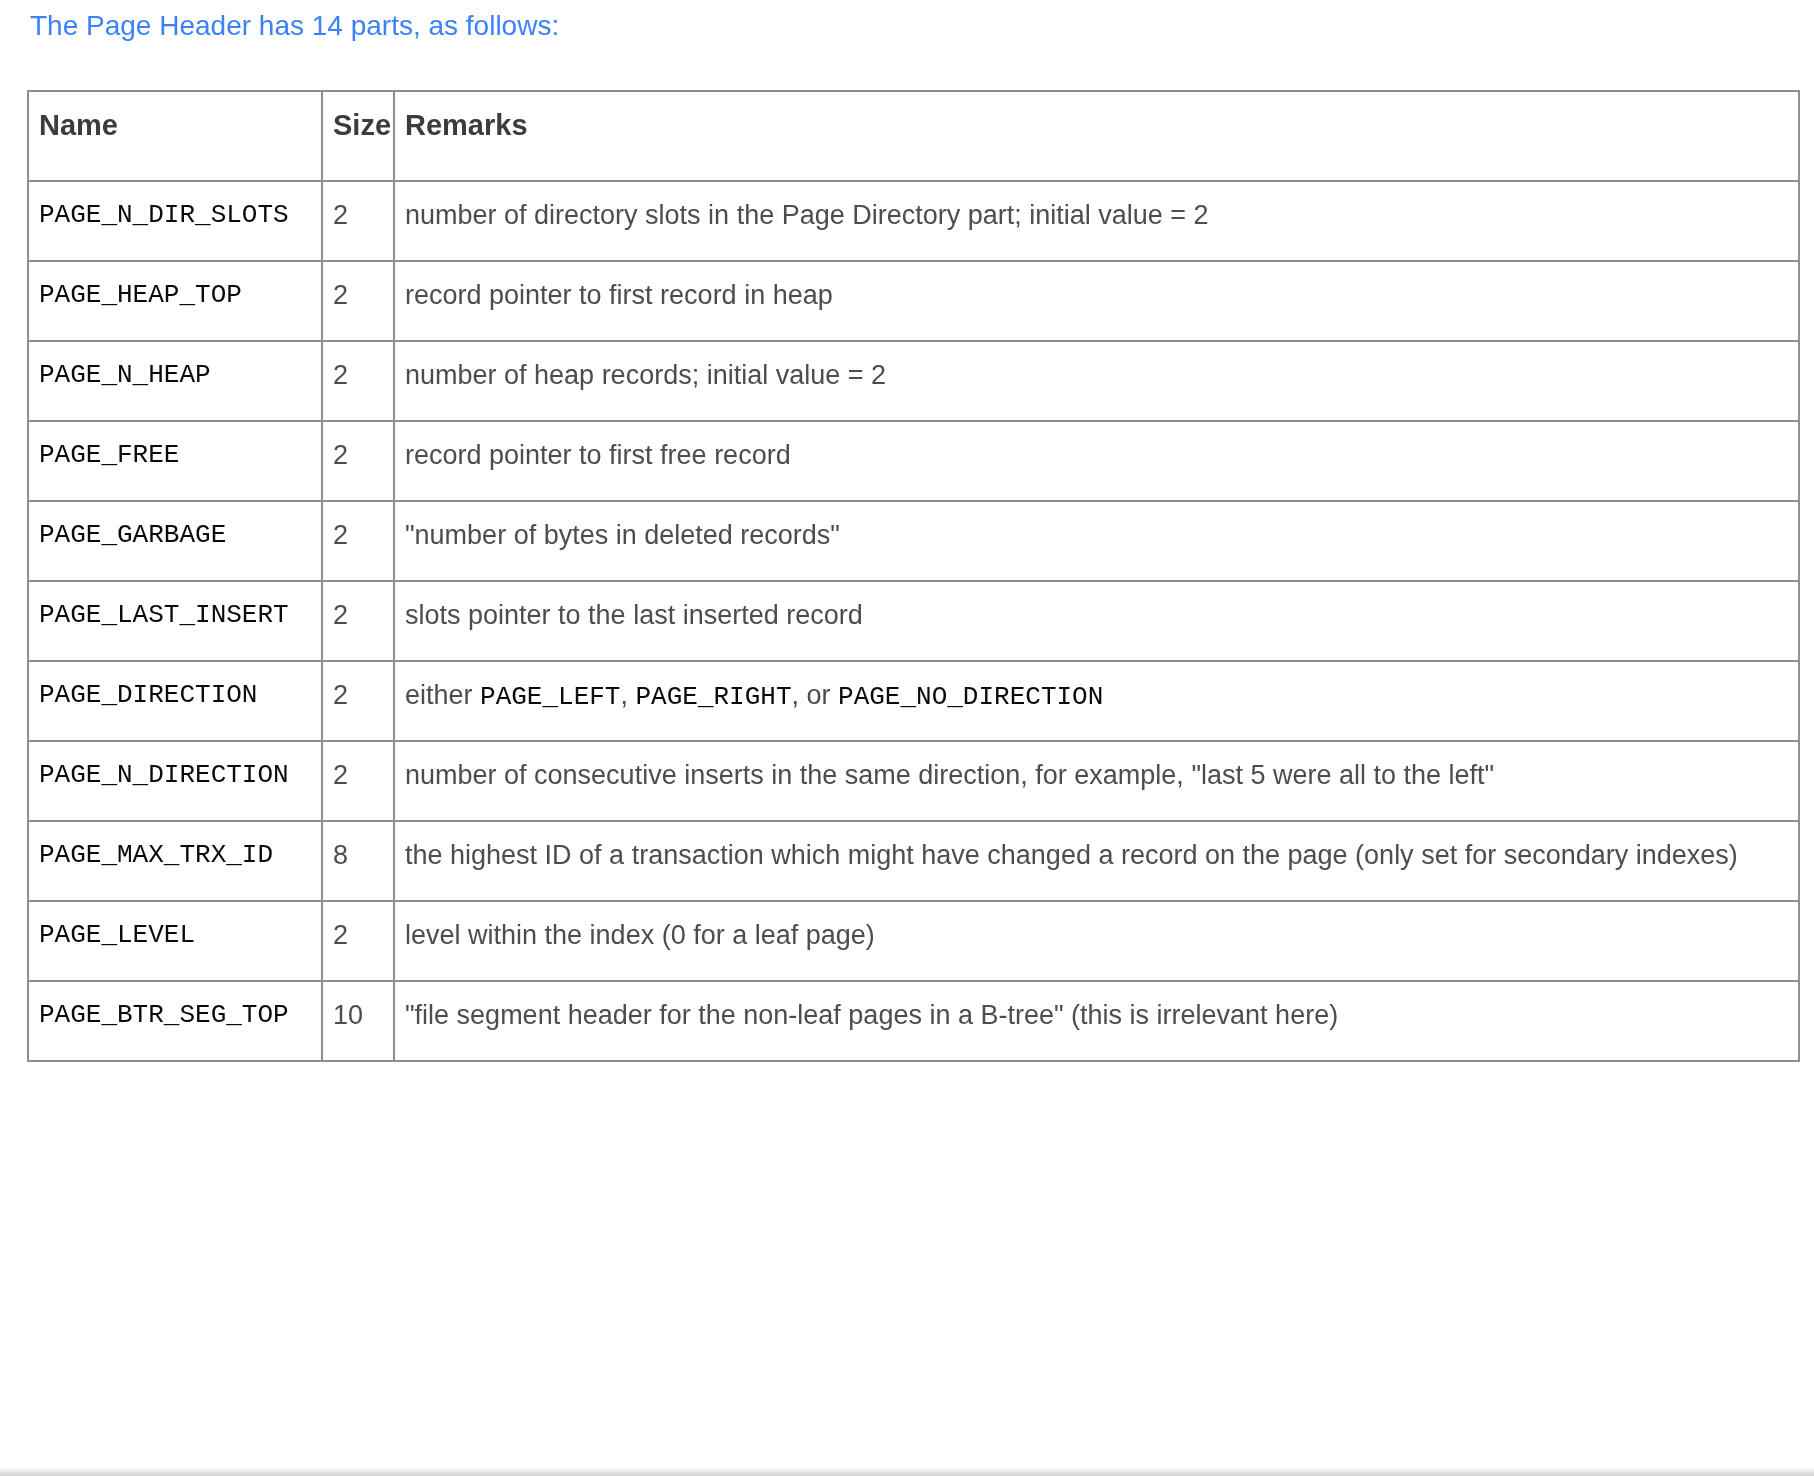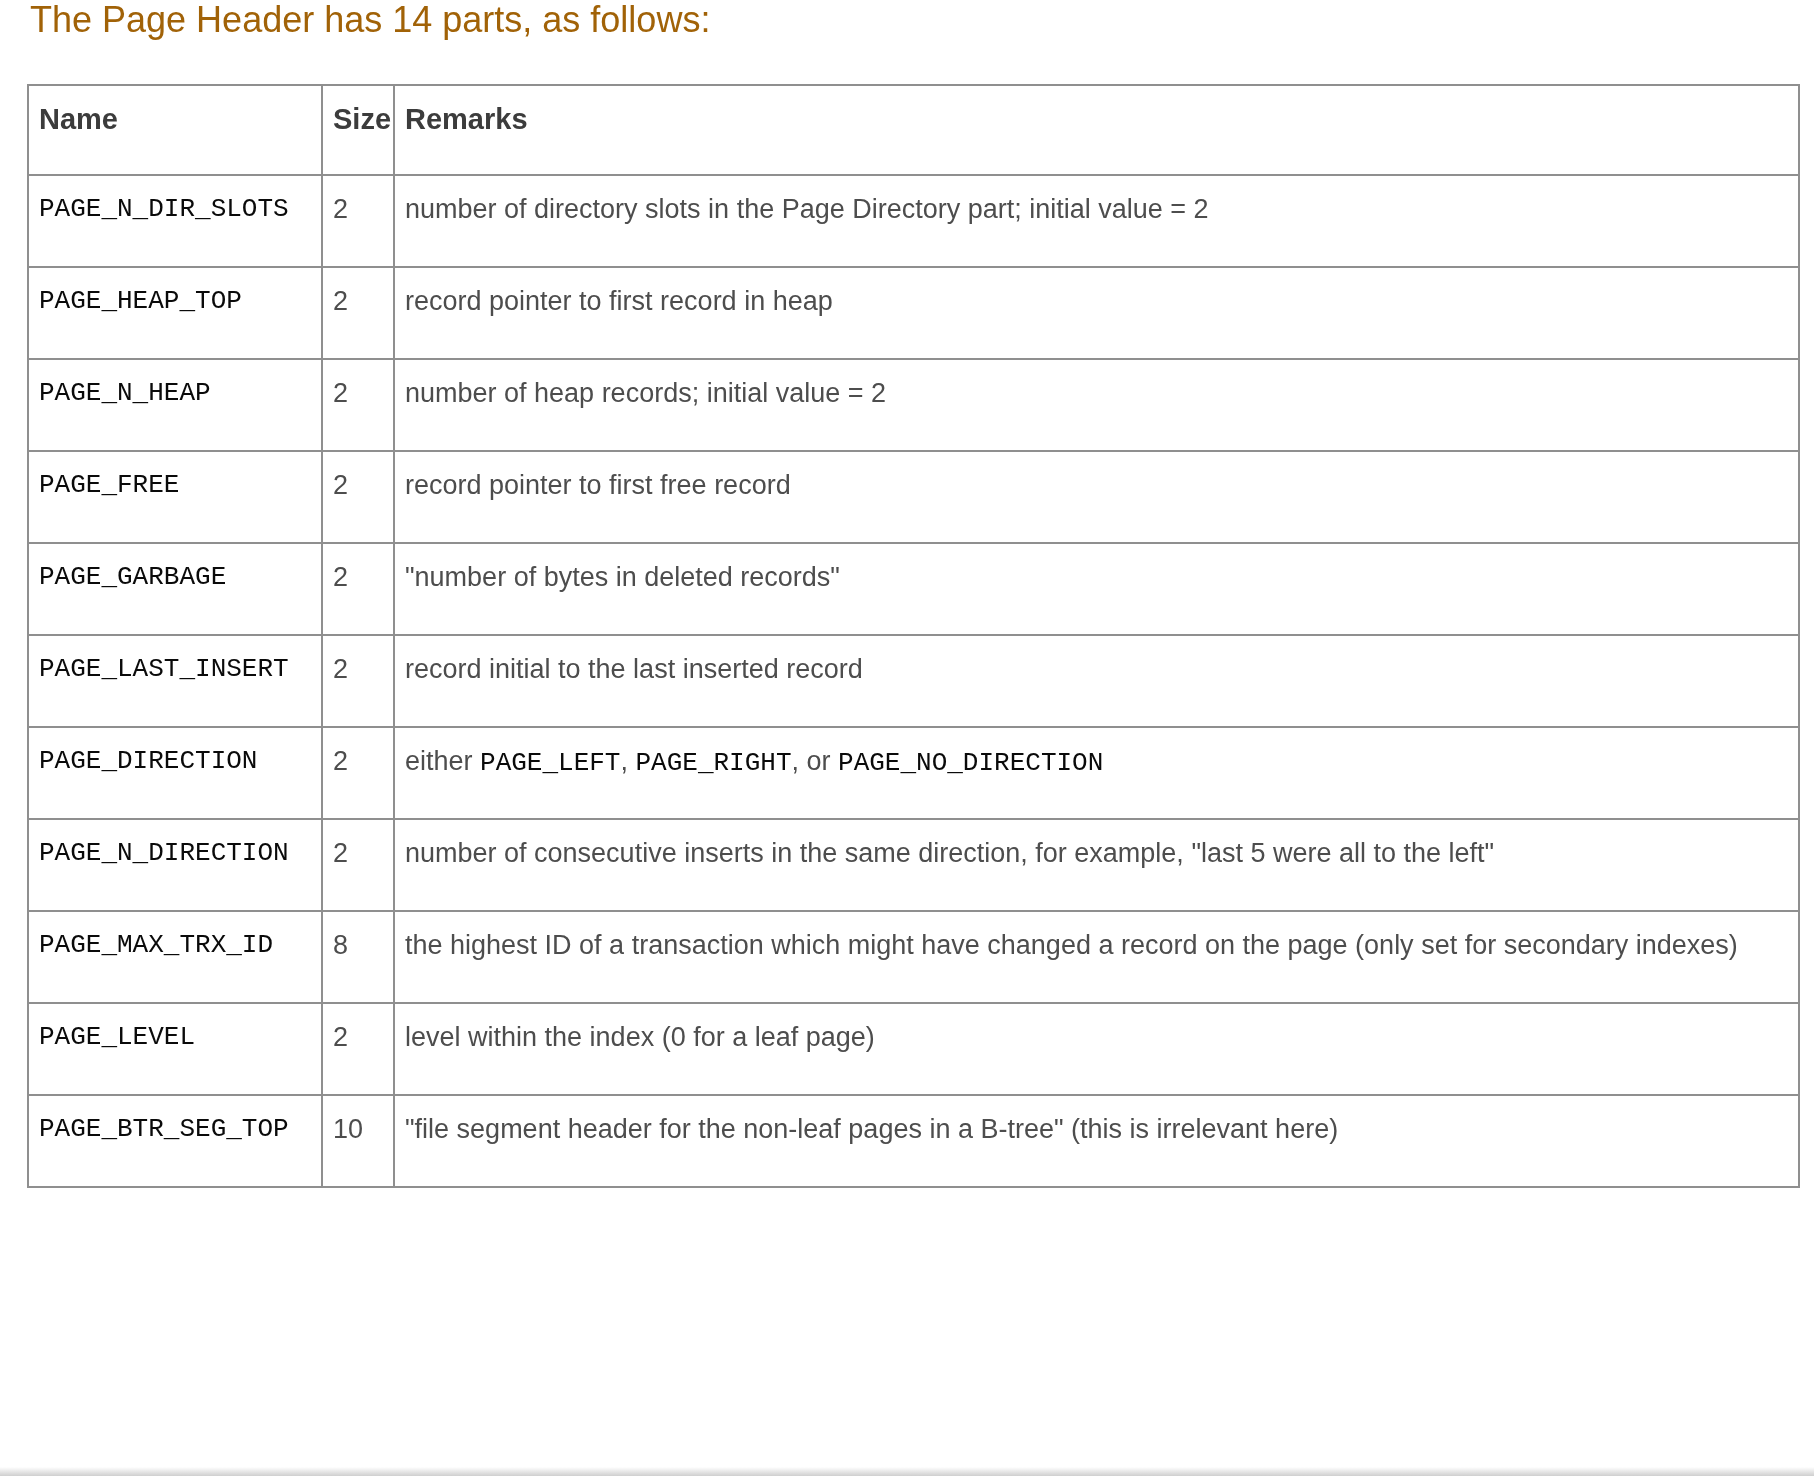--- a/index.html
+++ b/index.html
@@ -5,44 +5,44 @@
   * { margin: 0; padding: 0; box-sizing: border-box; }
   html, body {
     width: 1814px;
     height: 1476px;
     background: #ffffff;
     overflow: hidden;
     font-family: "Liberation Sans", sans-serif;
     position: relative;
   }
   .intro {
-    margin: 0 0 44px 30px;
-    font-size: 36px;
+    margin: 6px 0 44px 30px;
+    font-size: 28px;
     line-height: 40px;
-    color: #a16207;
+    color: #3b82f6;
   }
   table.page-header-table {
     border-collapse: collapse;
     table-layout: fixed;
     width: 1771px;
     margin-left: 27px;
   }
   col.c-name    { width: 294px; }
   col.c-size    { width: 72px;  }
   col.c-remarks { width: 1405px; }
   th, td {
     border: 2px solid #8f8f8f;
     vertical-align: top;
     text-align: left;
     padding: 13px 10px 0 10px;
     overflow: hidden;
     white-space: nowrap;
   }
   tr.header-row { height: 90px; padding-left: 12px; }
-  tr.data-row   { height: 92px; margin-top: 28px; }
+  tr.data-row   { height: 80px; margin-top: 28px; }
   th {
     font-size: 29px;
     font-weight: bold;
     color: #3c3c3c;
     line-height: 40px;
   }
   td {
     font-size: 27px;
     color: #4d4d4d;
     line-height: 40px;
@@ -101,21 +101,21 @@
         <td><span>record pointer to first free record</span></td>
       </tr>
       <tr class="data-row">
         <td class="mono">PAGE_GARBAGE</td>
         <td>2</td>
         <td><span>"number of bytes in deleted records"</span></td>
       </tr>
       <tr class="data-row">
         <td class="mono">PAGE_LAST_INSERT</td>
         <td>2</td>
-        <td><span>record initial to the last inserted record</span></td>
+        <td><span>slots pointer to the last inserted record</span></td>
       </tr>
       <tr class="data-row">
         <td class="mono">PAGE_DIRECTION</td>
         <td>2</td>
         <td><span>either </span><span class="mono">PAGE_LEFT</span><span>, </span><span class="mono">PAGE_RIGHT</span><span>, or </span><span class="mono">PAGE_NO_DIRECTION</span></td>
       </tr>
       <tr class="data-row">
         <td class="mono">PAGE_N_DIRECTION</td>
         <td>2</td>
         <td><span>number of consecutive inserts in the same direction, for example, "last 5 were all to the left"</span></td>

